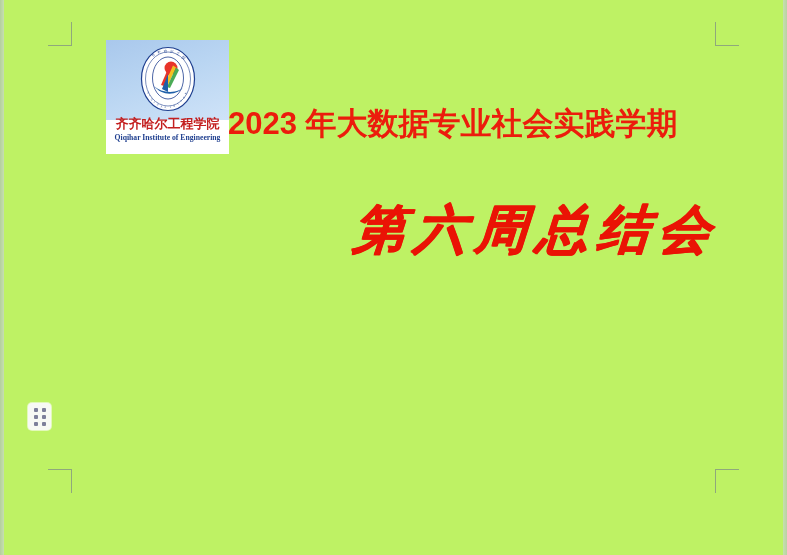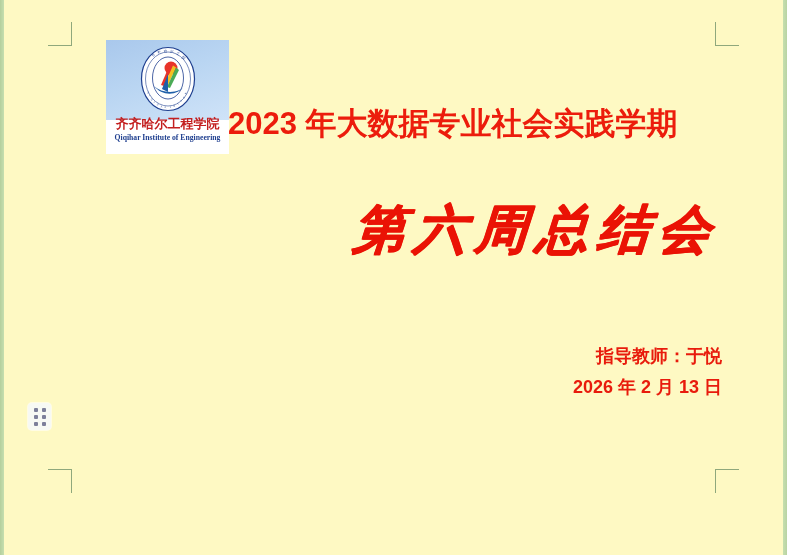--- a/index.html
+++ b/index.html
@@ -13,21 +13,21 @@
     overflow: hidden;
     font-family: "Liberation Sans", "DejaVu Sans", sans-serif;
     background: #c6dfaf;
   }
 
   
   #page-root {
     position: relative;
     width: 787px;
     height: 555px;
-    background: #fef9c3;
+    background: #bef264;
   }
 
   
   .edge-strip {
     position: absolute;
     top: 0;
     bottom: 0;
     width: 4px;
     background: linear-gradient(to right, #b4cf9d, #c6dfaf);
     pointer-events: none;
@@ -297,19 +297,15 @@
 
         <div class="logo-wordmark-cn">齐齐哈尔工程学院</div>
         <div class="logo-wordmark-en">Qiqihar Institute of Engineering</div>
       </div>
 
       <div id="main-title">2023 年大数据专业社会实践学期</div>
     </div>
 
     <div id="subtitle">第六周总结会</div>
 
-    <div id="signature-block">
-      <span class="sig-line">指导教师：于悦</span>
-      <span class="sig-line">2026 年 2 月 13 日</span>
-    </div>
 
   </div>
 </div>
 
 </body></html>

